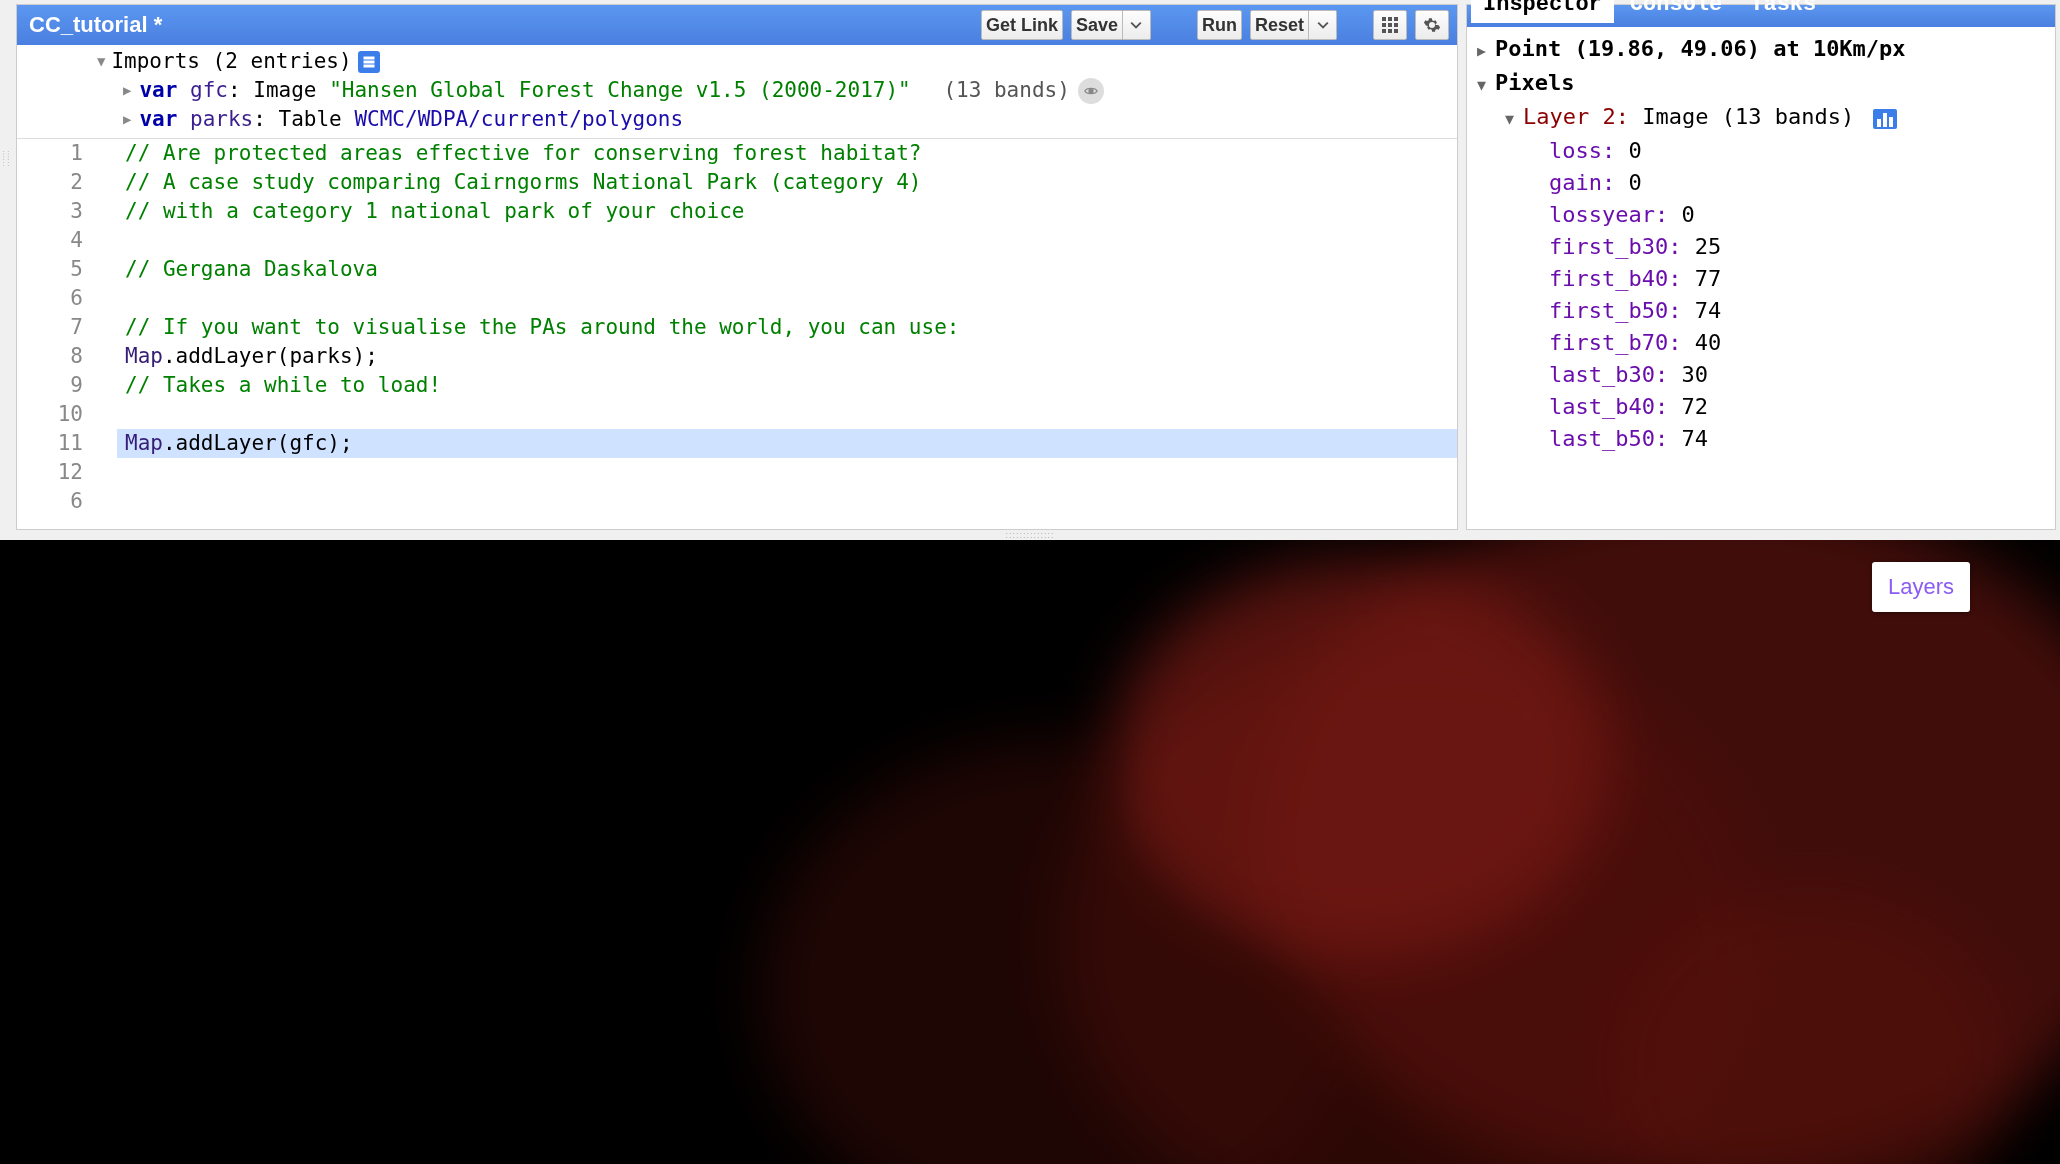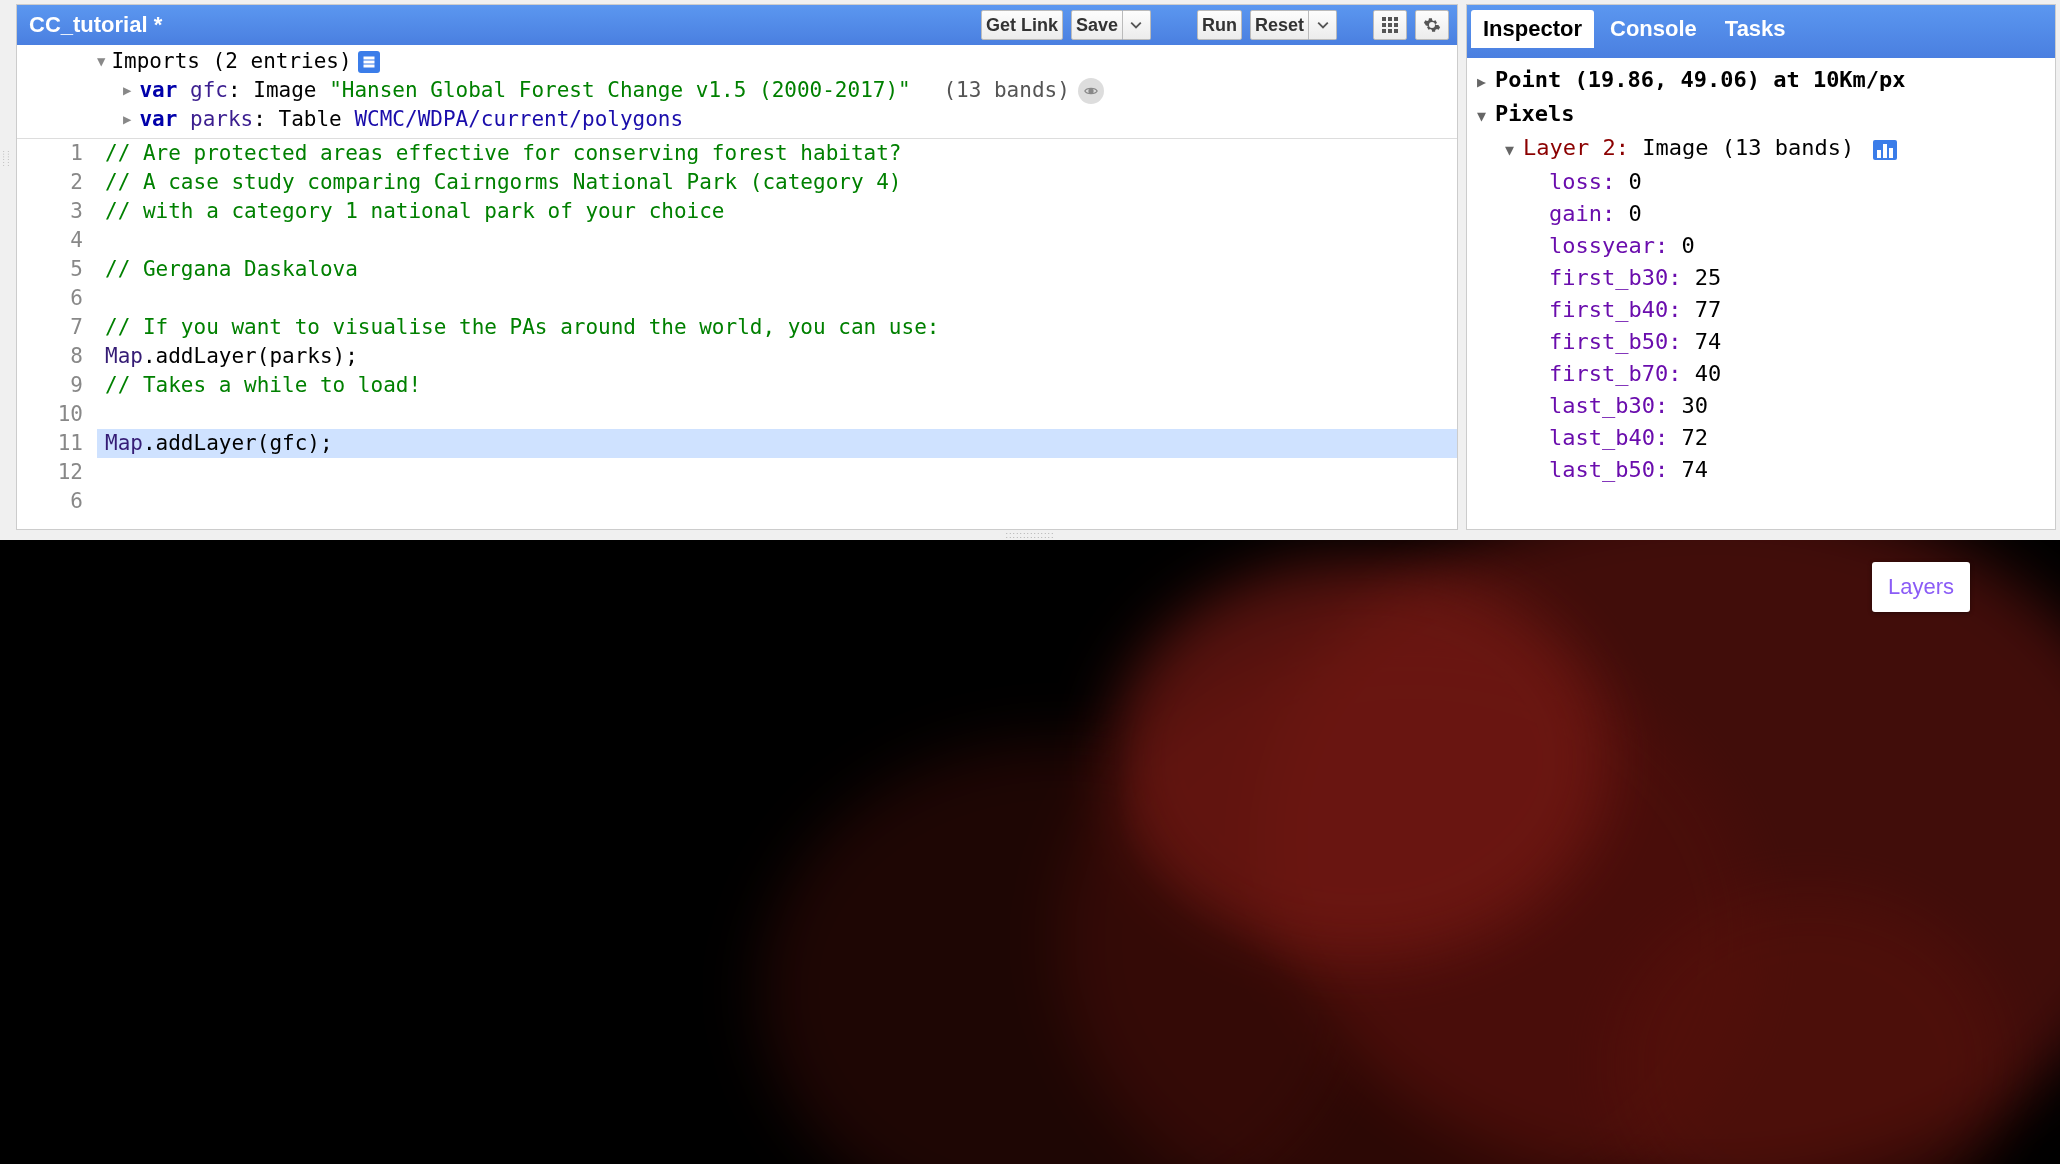--- a/index.html
+++ b/index.html
@@ -128,36 +128,37 @@
     }
     .gutter {
       width: 80px;
       text-align: right;
       color: #888;
       padding-right: 14px;
       background: #fff;
       user-select: none;
     }
     .gutter div { height: 29px; }
-    .code { flex: 1; position: relative; }
+    .code { flex: 1; position: relative; margin-left: 20px; }
     .code-line { height: 29px; white-space: pre; padding-left: 8px; }
     .hl-line { background: #cfe2ff; }
     .tok-comment { color: #008000; }
     .tok-obj { color: #351c75; }
     .tok-fn { color: #000; }
     .tok-paren { color: #000; }
     .tok-id { color: #000; }
     
     .rtabs {
       display: flex;
       background: linear-gradient(#5b97f0, #4a7fe0);
-      height: 53px;
+      height: 22px;
       align-items: flex-end;
-      padding: 10px 4px;
+      padding: 4px 4px;
       gap: 4px;
+      font-family: Liberation Mono, monospace;
     }
     .rtab {
       padding: 6px 12px 6px 12px;
       font-size: 22px;
       font-weight: bold;
       color: #fff;
       cursor: pointer;
       border-top-left-radius: 3px;
       border-top-right-radius: 3px;
     }

